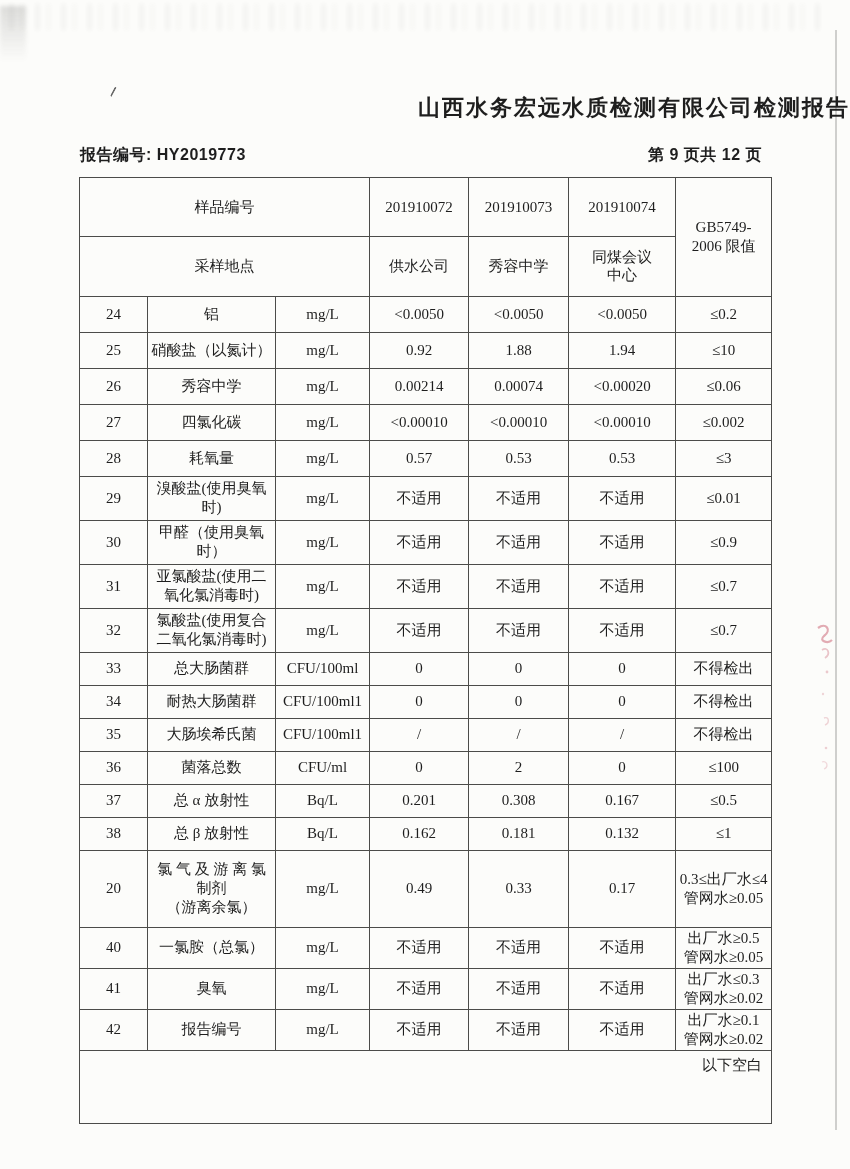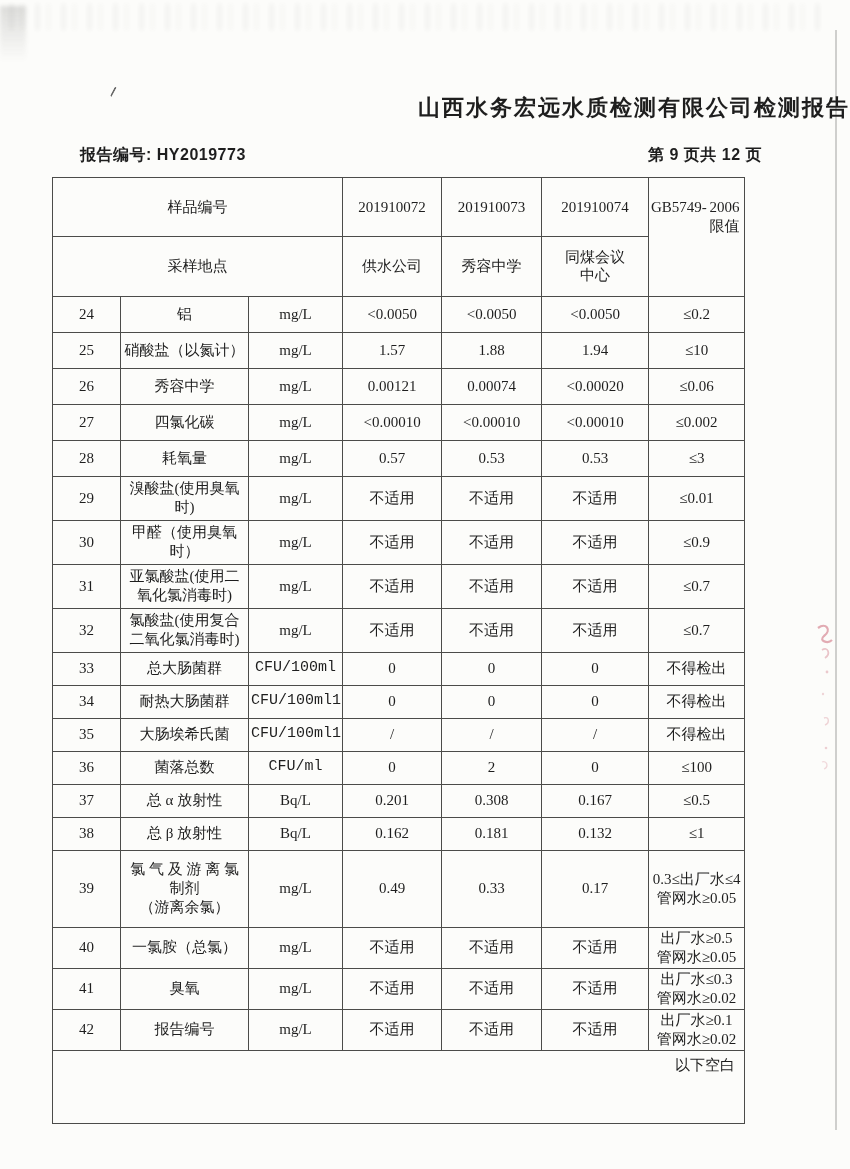--- a/index.html
+++ b/index.html
@@ -32,34 +32,34 @@
     font-family:"Liberation Sans","DejaVu Sans",sans-serif;
     font-size:22px;font-weight:bold;letter-spacing:2px;
   }
   .meta-row{
     position:absolute;left:80px;top:145px;width:682px;
     display:flex;justify-content:space-between;
     font-family:"Liberation Sans","DejaVu Sans",sans-serif;
     font-size:16px;font-weight:600;letter-spacing:.5px;gap:24px;
   }
   table.report{
-    position:absolute;left:52px;top:177px;width:692px;
+    position:absolute;left:79px;top:177px;width:692px;
     border-collapse:collapse;table-layout:fixed;
   }
   table.report td{
     border:1px solid #4b4b49;text-align:center;vertical-align:middle;
     font-size:15px;line-height:1.25;padding:1px 2px;
     white-space:pre-line;overflow:hidden;
   }
   tr.hr td{height:38px;}
   td.c-limit-h{padding:0;}
-  .limit-h-inner{display:flex;flex-direction:row;justify-content:center;height:78px;}
+  .limit-h-inner{display:flex;flex-direction:column;justify-content:center;height:78px;}
   td.c-name{text-align:left;padding-left:8px;}
   td.c-name.c-center{padding-left:2px;}
-  td.sm-unit{font-size:12px;font-family:Liberation Mono, monospace;}
+  td.sm-unit{font-size:12px;}
   td.sm-limit{font-size:11px;line-height:1.4;}
   tr.h35 td{height:33px;}
   tr.h43 td{height:41px;}
   tr.h32 td{height:30px;}
   tr.h76 td{height:74px;}
   tr.h40 td{height:38px;}
   tr.foot td{height:62px;text-align:right;vertical-align:top;padding:5px 9px;}
   .stamp-artifact{position:absolute;left:812px;top:620px;width:28px;height:160px;opacity:.55;}
 </style>
 </head>
@@ -117,30 +117,30 @@
           <td class="c-unit">mg/L</td>
           <td class="c-val">&lt;0.0050</td>
           <td class="c-val">&lt;0.0050</td>
           <td class="c-val">&lt;0.0050</td>
           <td class="c-limit">≤0.2</td>
         </tr>
         <tr class="h35">
           <td class="c-no">25</td>
           <td class="c-name">硝酸盐（以氮计）</td>
           <td class="c-unit">mg/L</td>
-          <td class="c-val">1.57</td>
+          <td class="c-val">0.92</td>
           <td class="c-val">1.88</td>
           <td class="c-val">1.94</td>
           <td class="c-limit">≤10</td>
         </tr>
         <tr class="h35">
           <td class="c-no">26</td>
           <td class="c-name">秀容中学</td>
           <td class="c-unit">mg/L</td>
-          <td class="c-val">0.00121</td>
+          <td class="c-val">0.00214</td>
           <td class="c-val">0.00074</td>
           <td class="c-val">&lt;0.00020</td>
           <td class="c-limit">≤0.06</td>
         </tr>
         <tr class="h35">
           <td class="c-no">27</td>
           <td class="c-name">四氯化碳</td>
           <td class="c-unit">mg/L</td>
           <td class="c-val">&lt;0.00010</td>
           <td class="c-val">&lt;0.00010</td>
@@ -244,21 +244,21 @@
         <tr class="h32">
           <td class="c-no">38</td>
           <td class="c-name">总 β 放射性</td>
           <td class="c-unit">Bq/L</td>
           <td class="c-val">0.162</td>
           <td class="c-val">0.181</td>
           <td class="c-val">0.132</td>
           <td class="c-limit">≤1</td>
         </tr>
         <tr class="h76">
-          <td class="c-no">39</td>
+          <td class="c-no">20</td>
           <td class="c-name c-center">氯 气 及 游 离 氯
 制剂
 （游离余氯）</td>
           <td class="c-unit">mg/L</td>
           <td class="c-val">0.49</td>
           <td class="c-val">0.33</td>
           <td class="c-val">0.17</td>
           <td class="c-limit sm-limit">0.3≤出厂水≤4
 管网水≥0.05</td>
         </tr>

